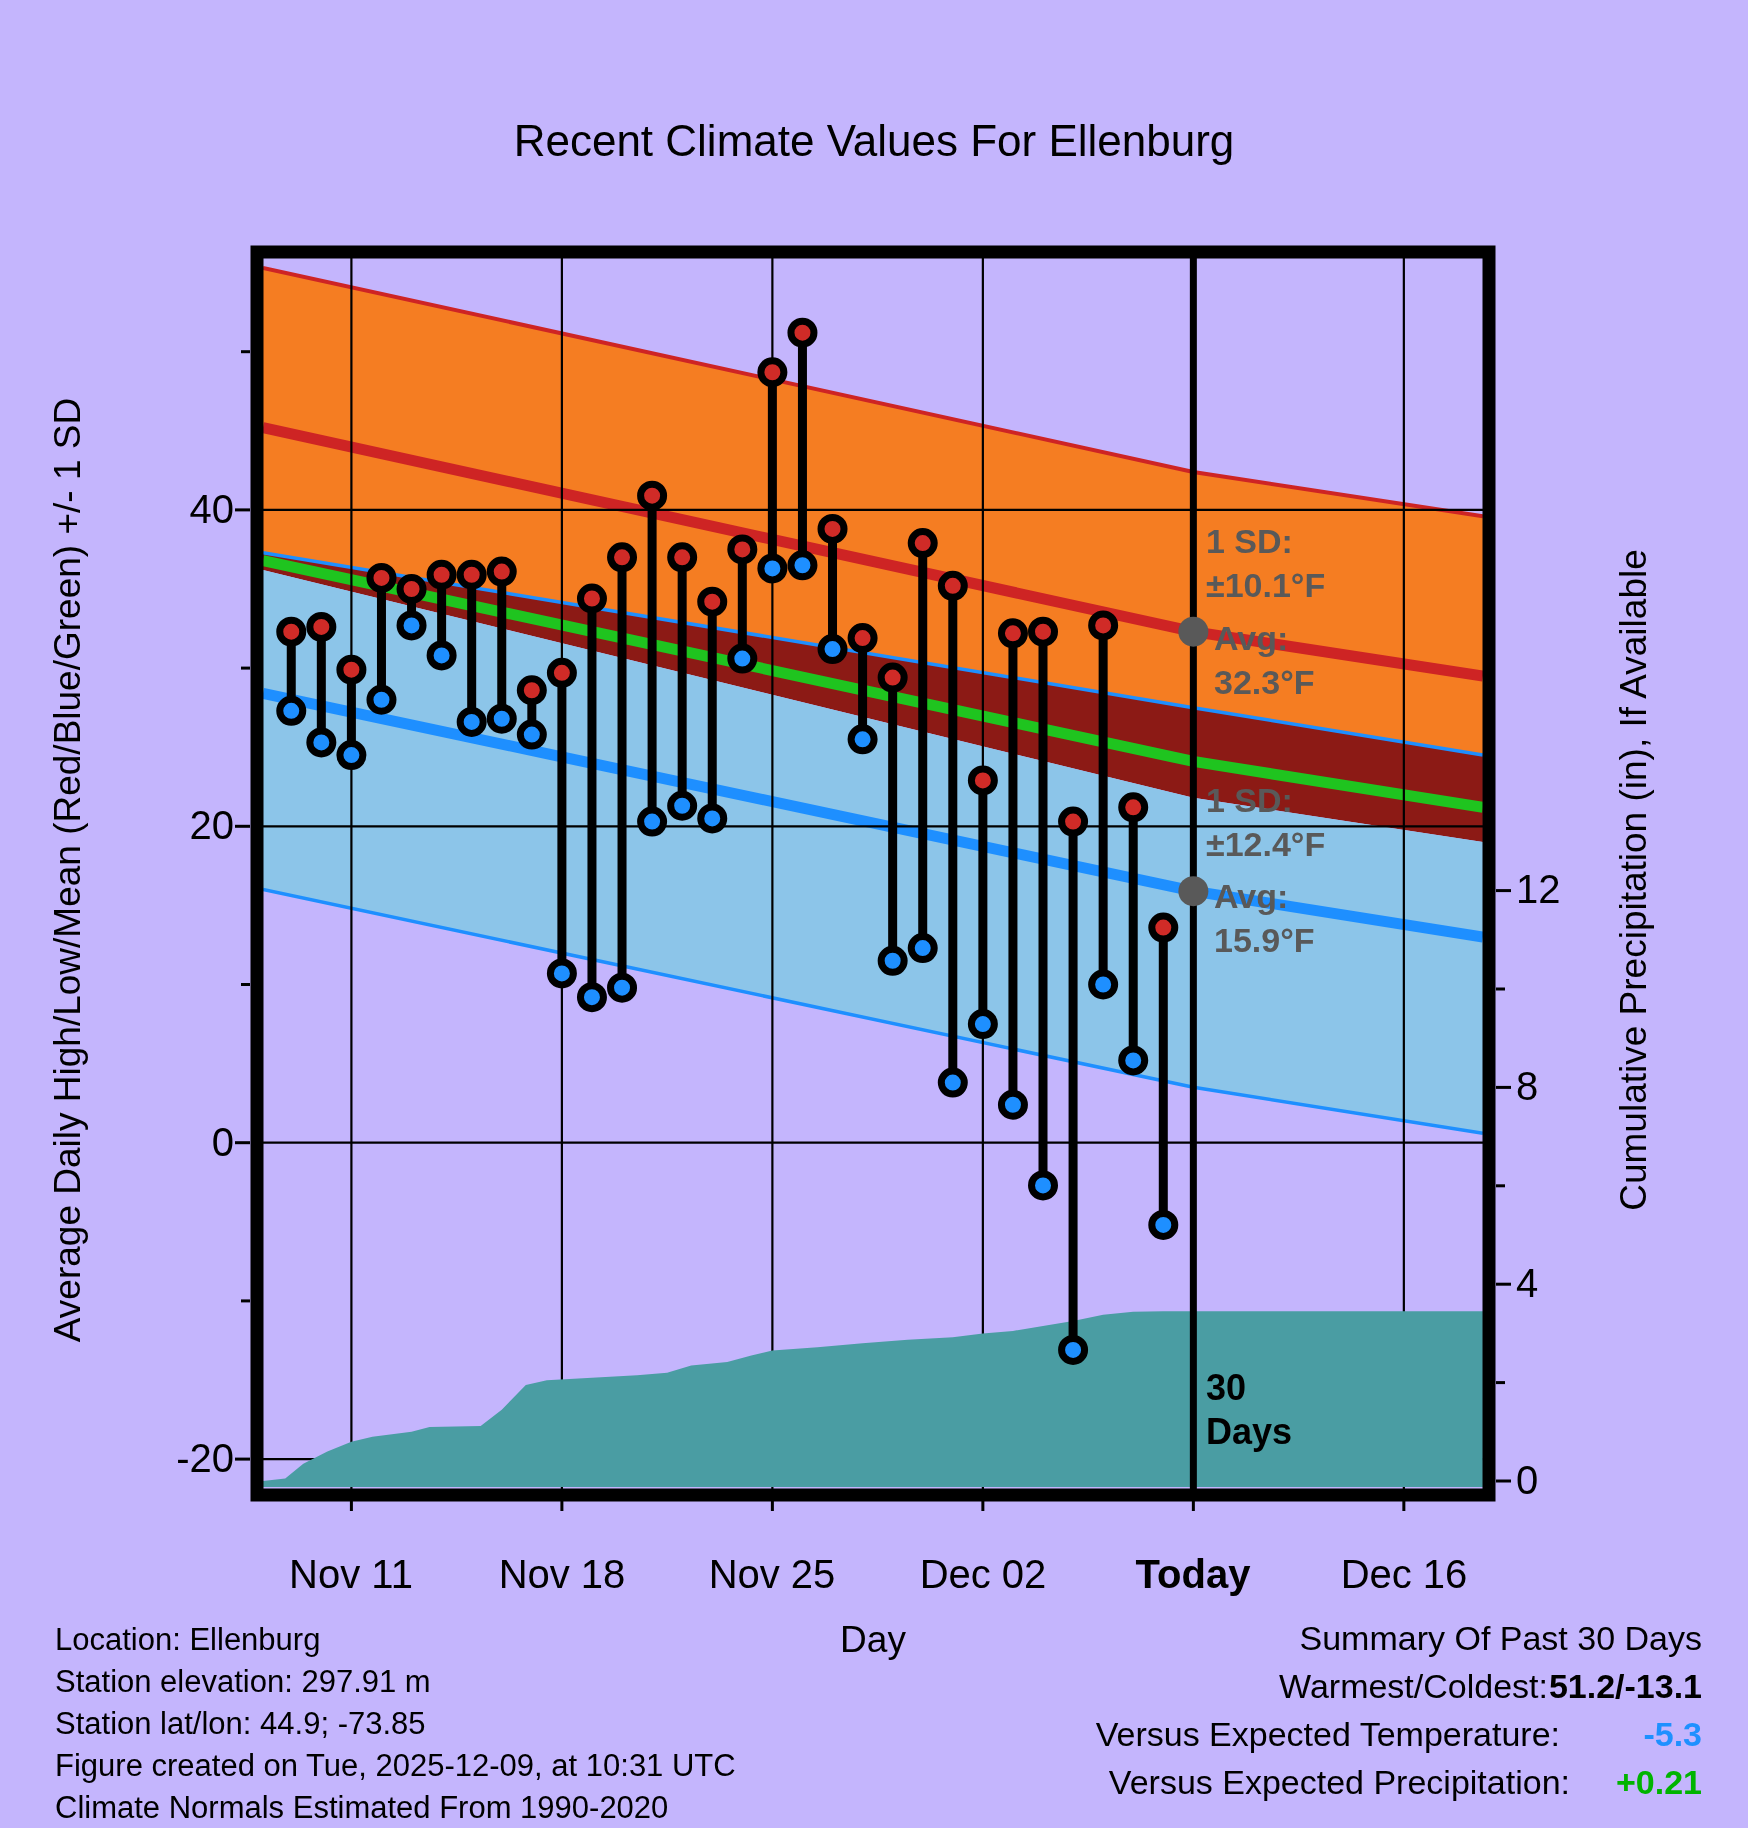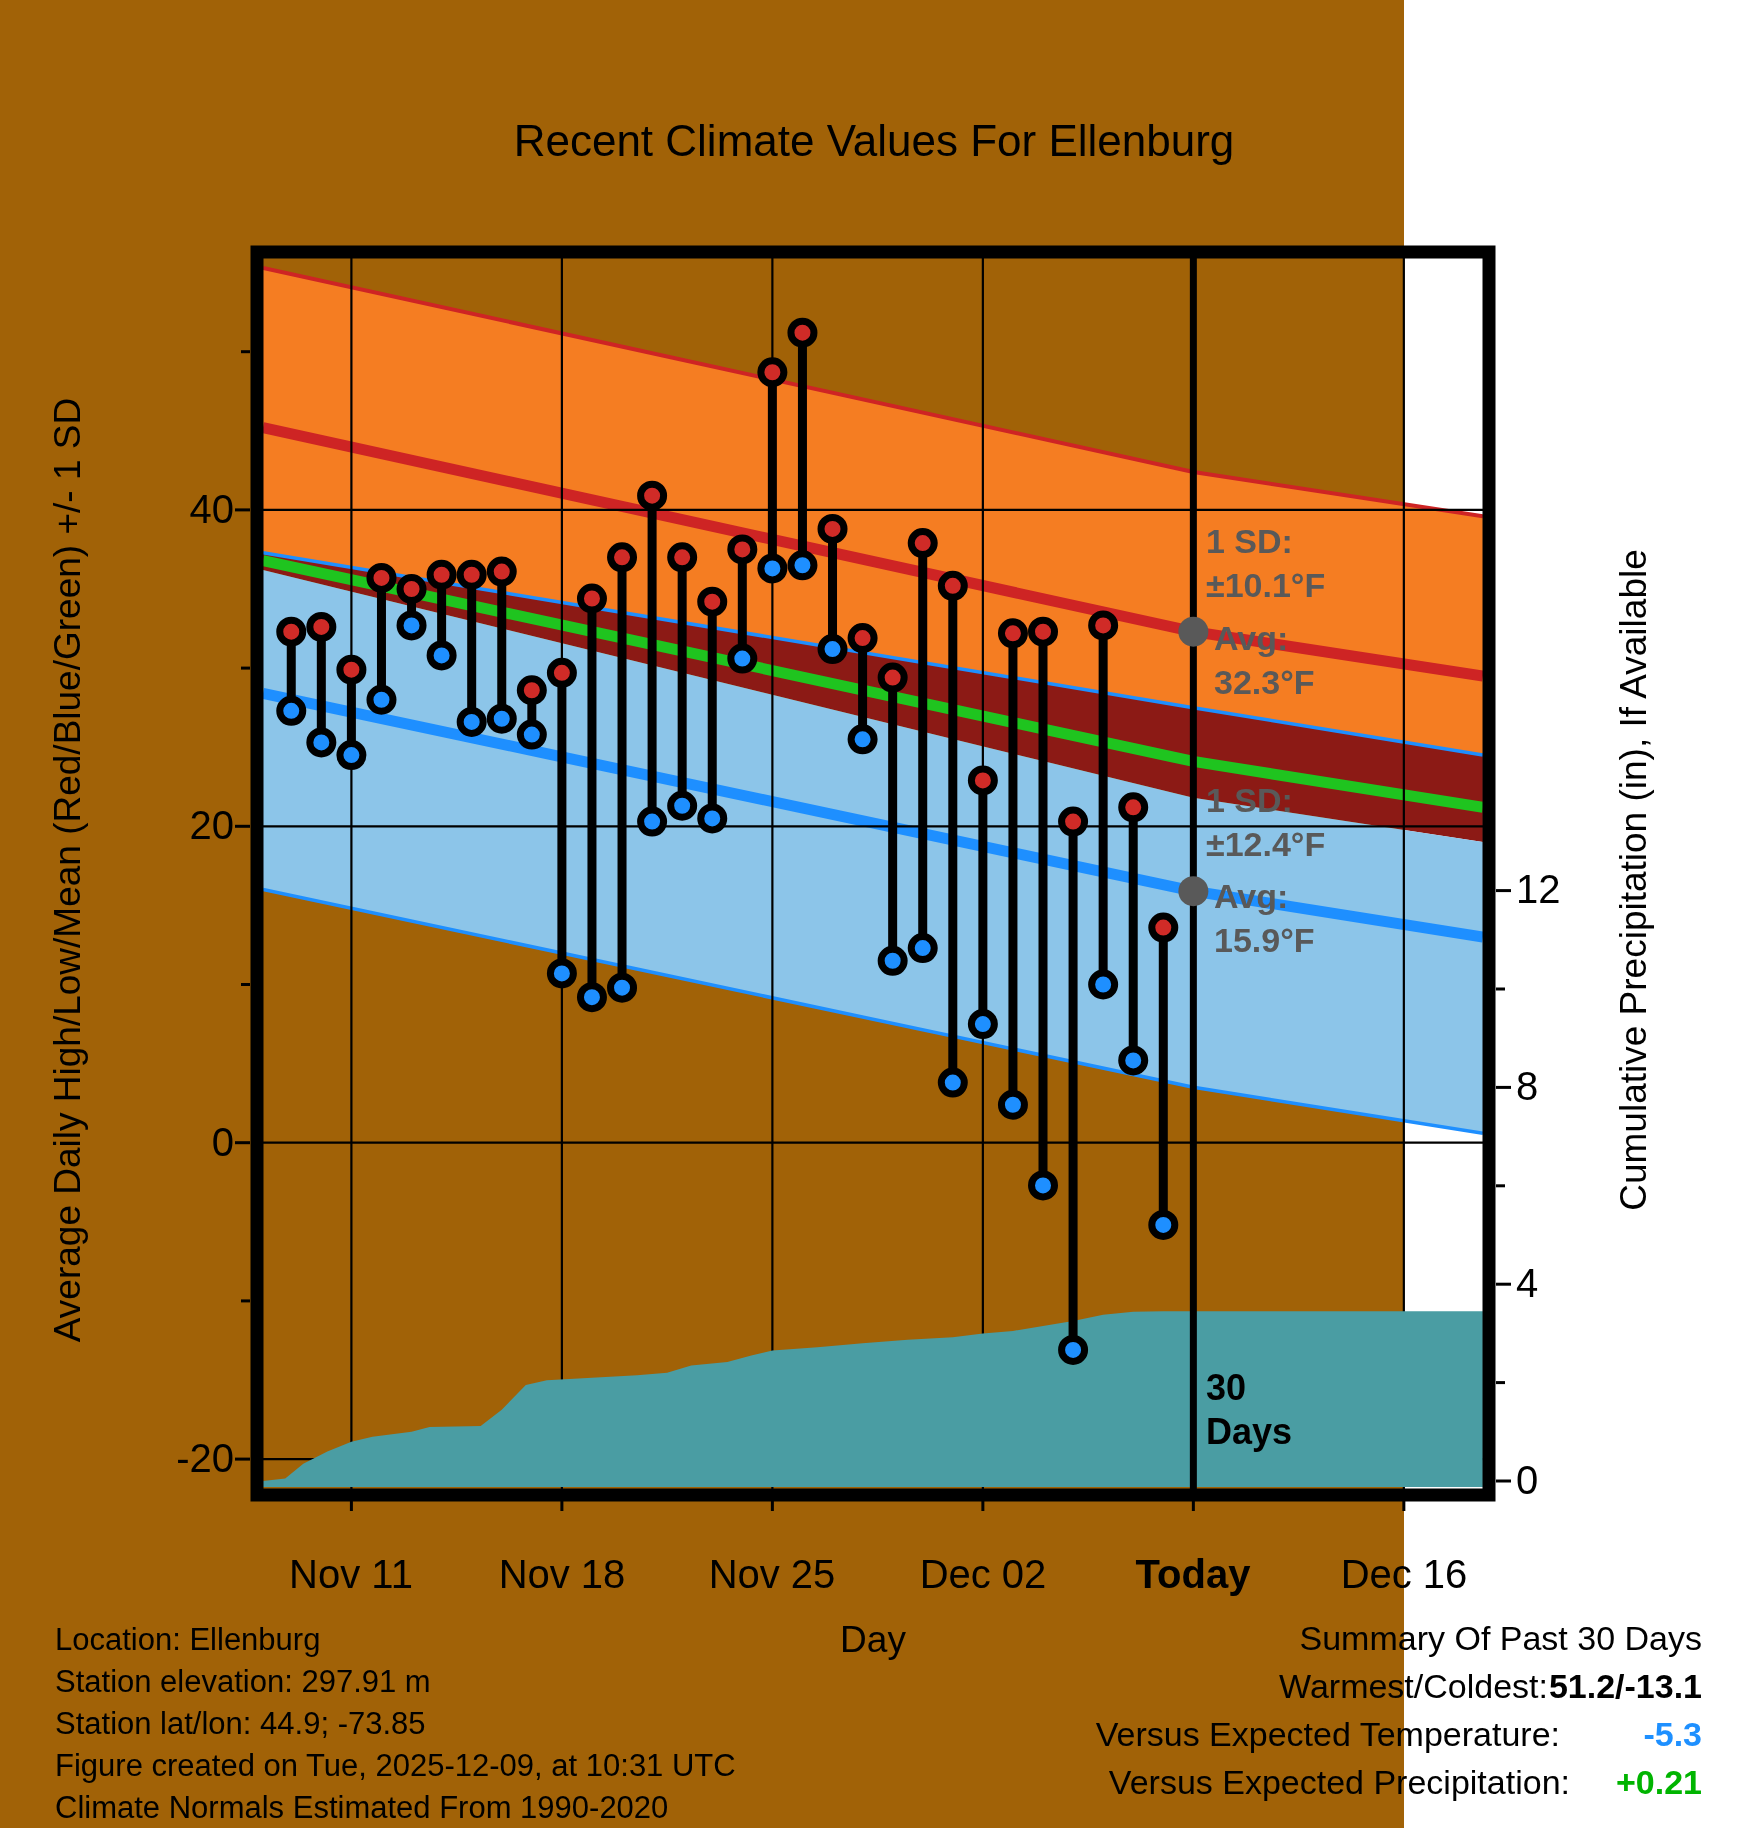--- a/index.html
+++ b/index.html
@@ -1,16 +1,16 @@
 <!DOCTYPE html>
 <html><head>
 <meta charset="utf-8">
 <style>
   html,body{margin:0;padding:0;background:#ffffff;}
-  .page{position:relative;width:1404px;height:1828px;background:#a16207;
+  .page{position:relative;width:1748px;height:1828px;background:#c4b5fd;
         font-family:"Liberation Sans","DejaVu Sans",sans-serif;}
   svg text{font-family:"Liberation Sans","DejaVu Sans",sans-serif;}
   .title-text{font-size:44px;fill:#000;}
   .axis-title{font-size:37px;fill:#000;}
   .tick-label{font-size:40px;fill:#000;}
   .tick-label-bold{font-size:40px;font-weight:bold;fill:#000;}
   .footer-line{font-size:31px;fill:#000;}
   .summary-heading{font-size:34px;fill:#000;}
   .summary-label{font-size:34px;fill:#000;}
   .summary-value{font-size:34px;font-weight:bold;}

